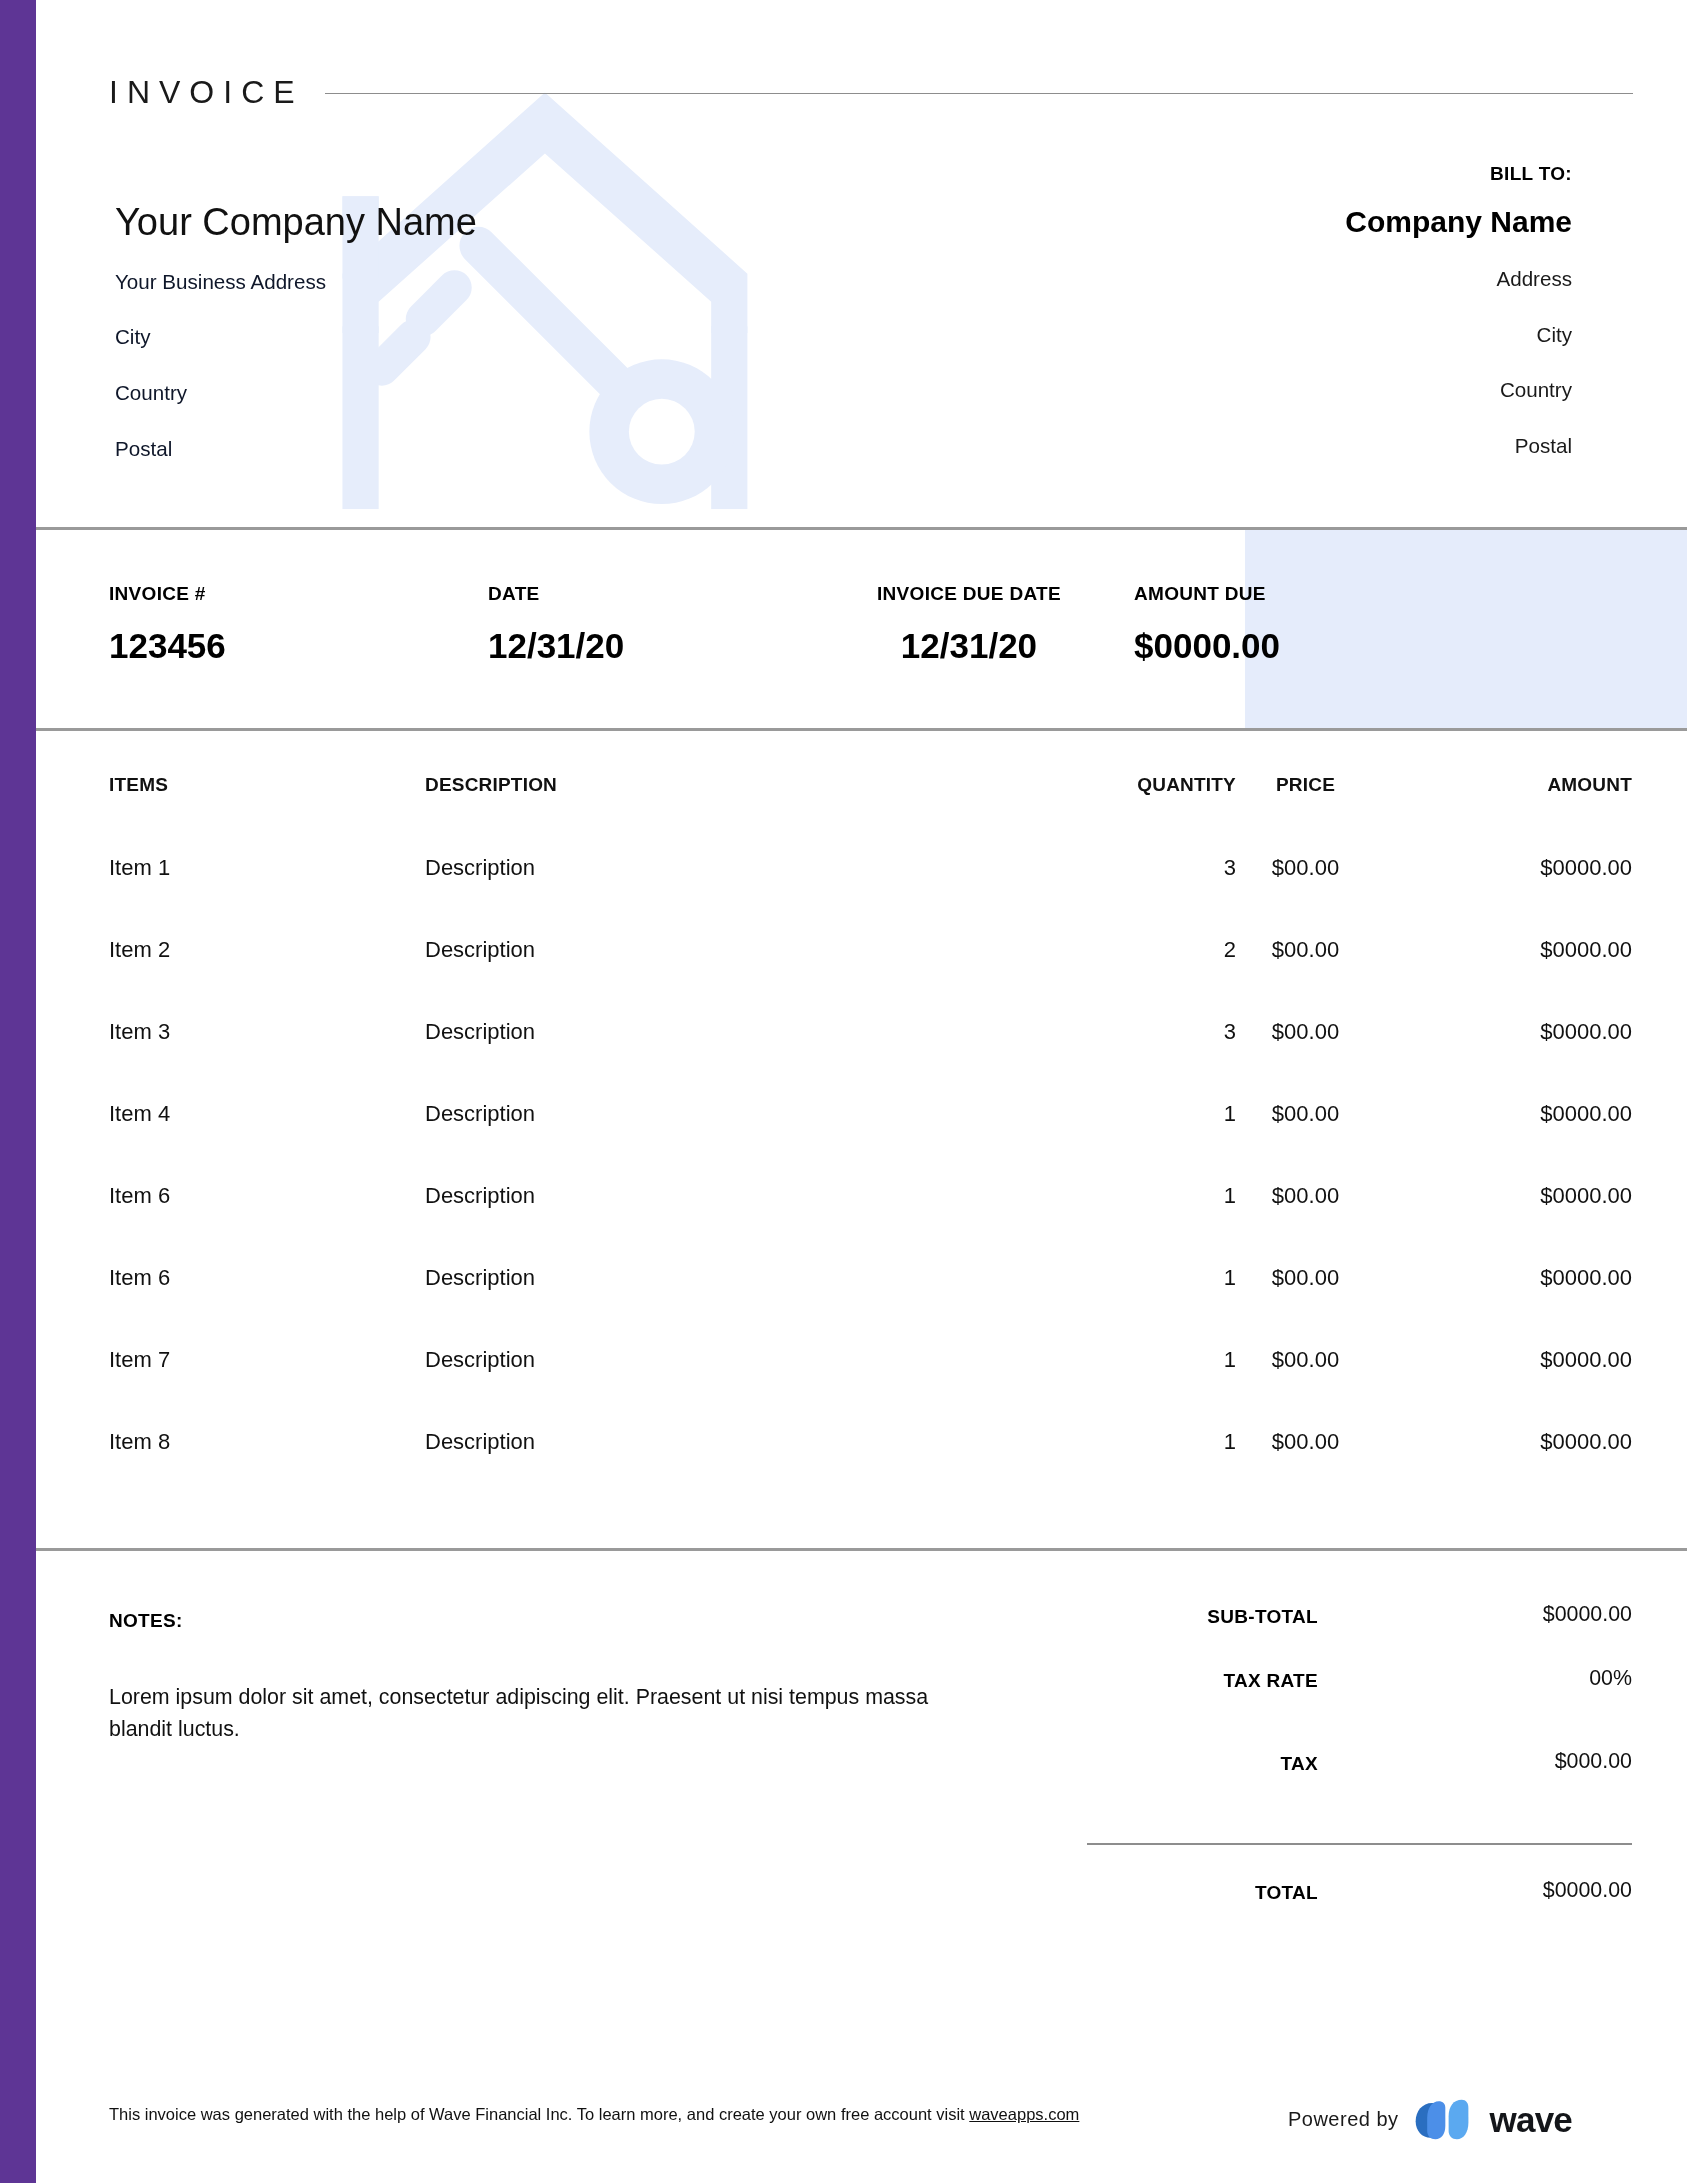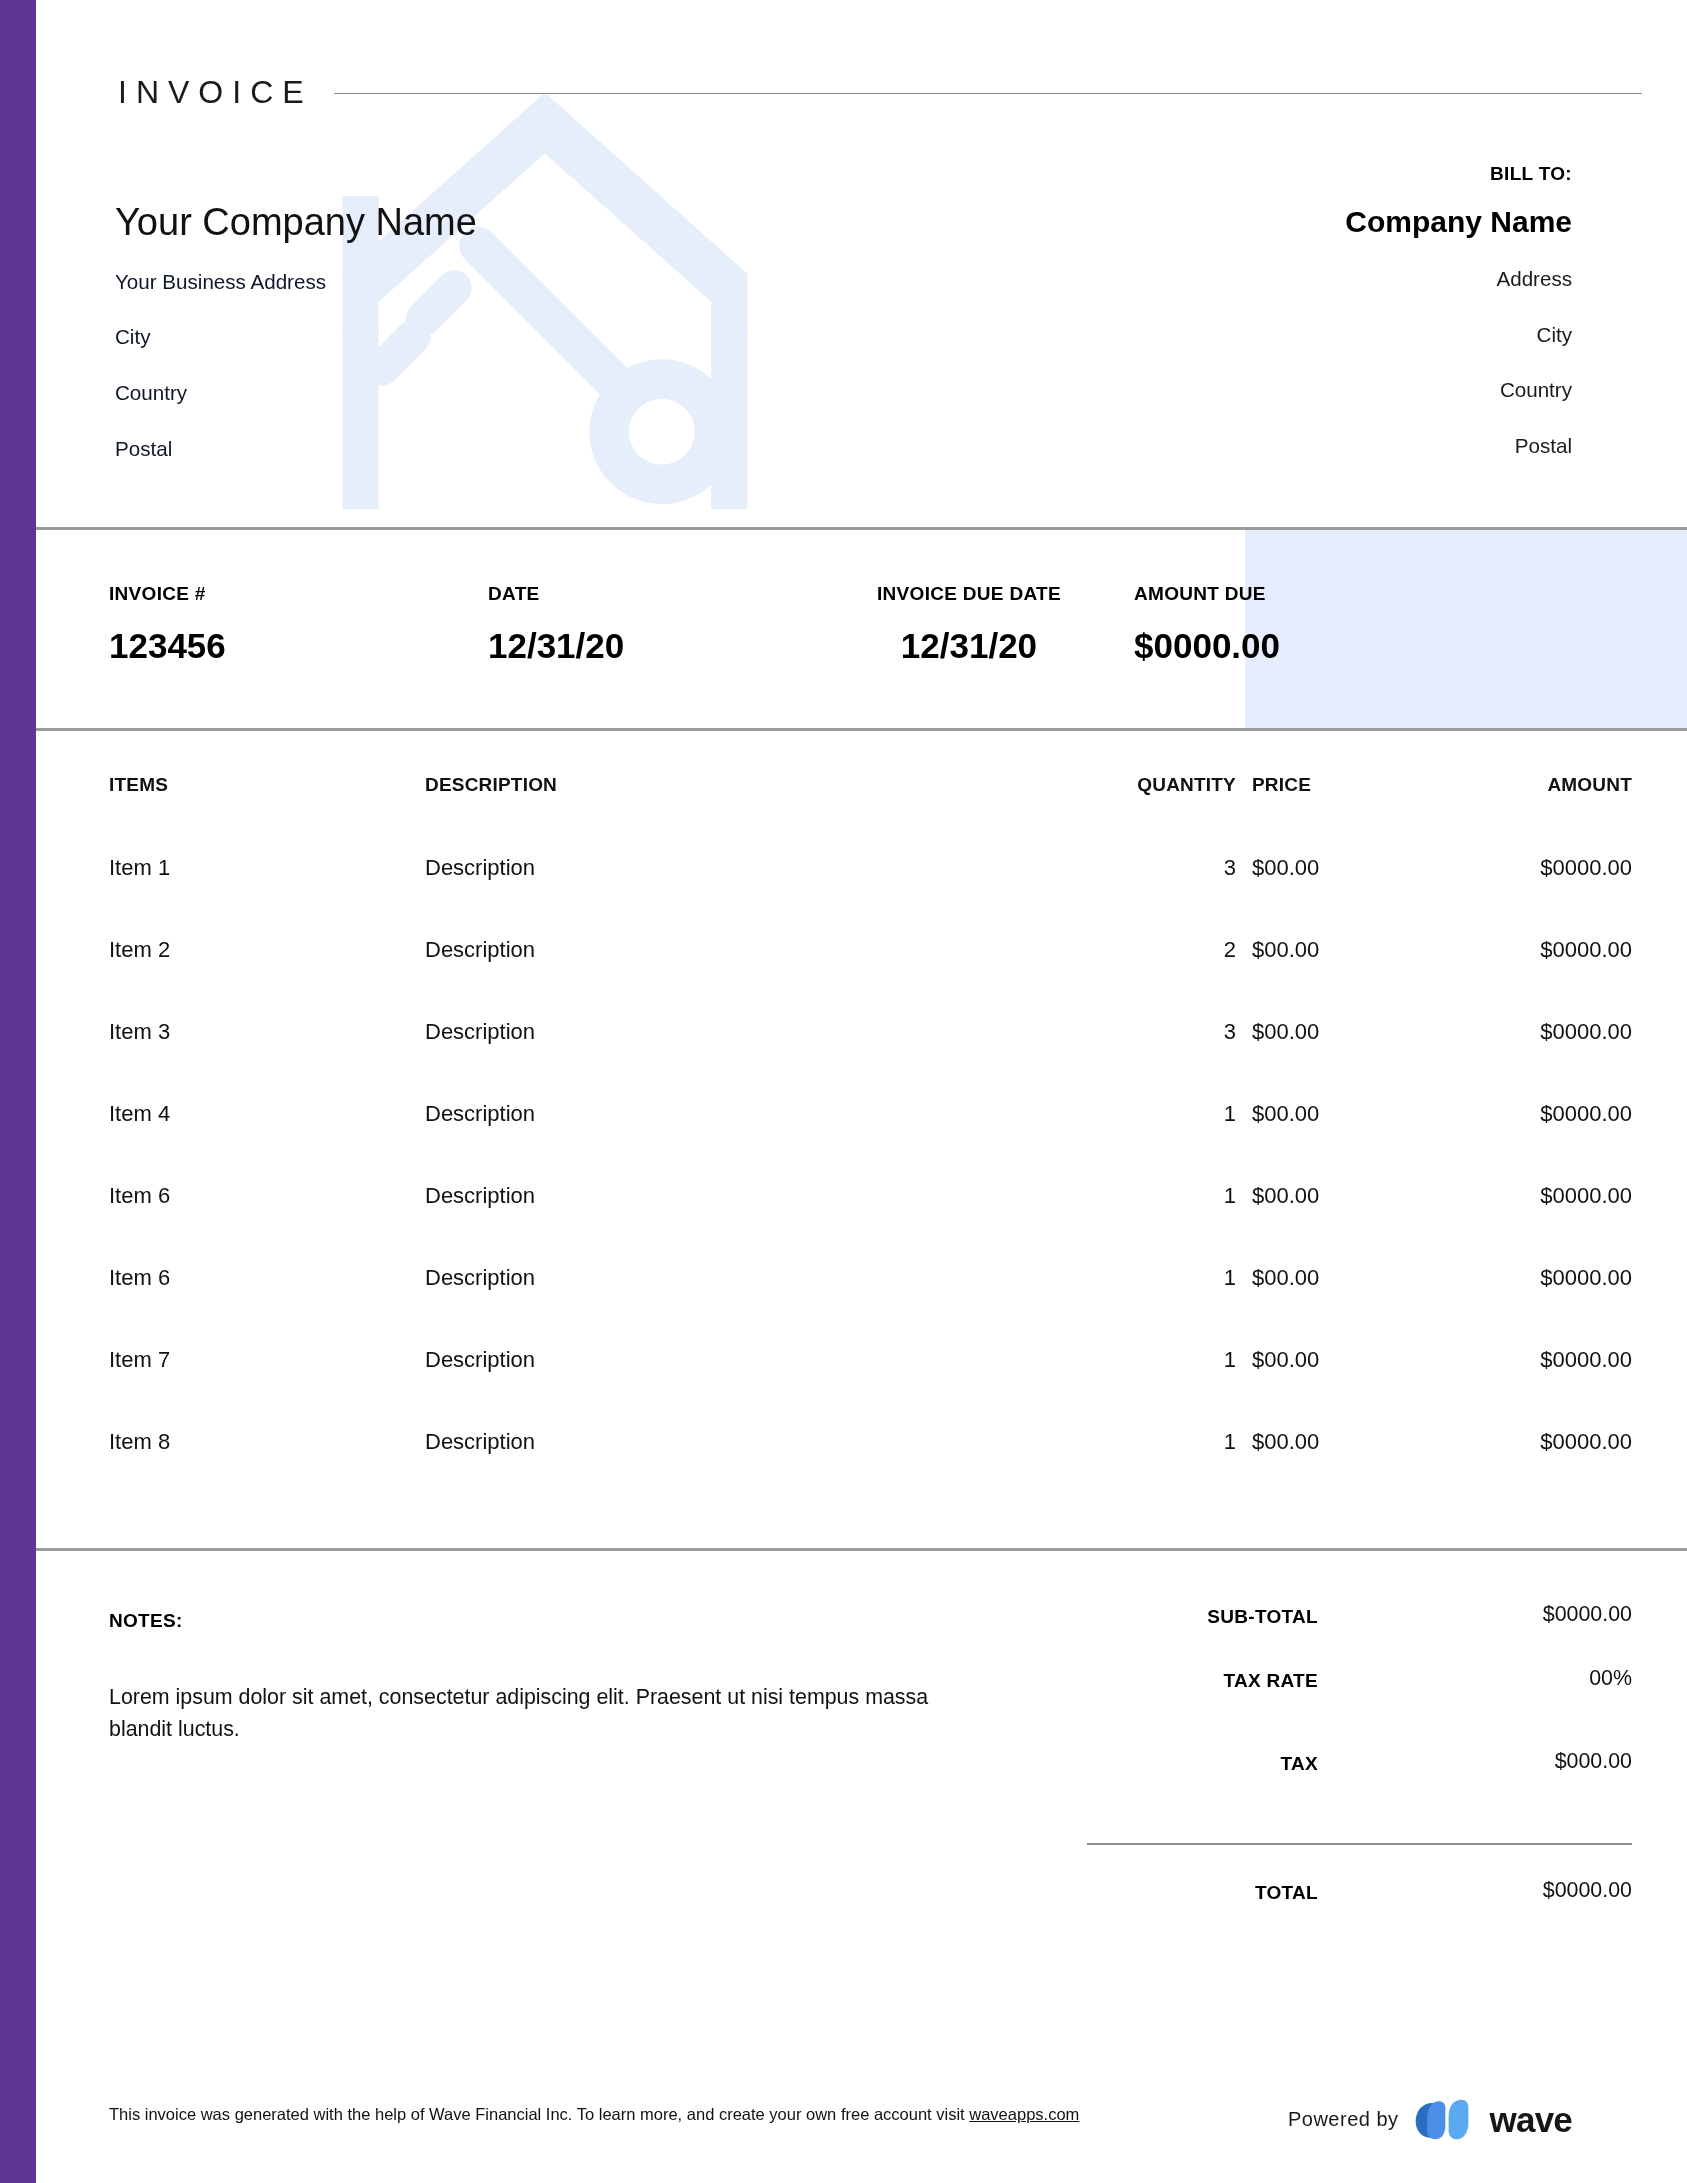--- a/index.html
+++ b/index.html
@@ -37,21 +37,21 @@
   
   .content {
     position:absolute; left:0; top:0;
     width:1687px; height:2183px;
     z-index:2;
   }
 
   
   .title-row {
     position:absolute;
-    left:118px; top:74px;
+    left:109px; top:74px;
     width:1524px; height:36px;
     display:flex; align-items:center;
   }
   .invoice-word {
     font-size:32px;
     letter-spacing:9px;
     font-weight:400;
     color:#1a1a1a;
     white-space:nowrap;
   }
@@ -176,21 +176,21 @@
     white-space:nowrap;
   }
   .trow.head .c {
     font-size:19px;
     font-weight:bold;
     letter-spacing:0.2px;
   }
   .c-items { left:109px; }
   .c-desc  { left:425px; }
   .c-qty   { left:1029px; width:207px; text-align:right; }
-  .c-price { left:1252px; width:107px; text-align:left; }
+  .c-price { left:1252px; width:107px; text-align:center; }
   .c-amt   { left:1400px; width:232px; text-align:right; }
 
   
   .rule-notes {
     position:absolute;
     left:0; top:1548px;
     width:1687px; height:2.5px;
     background:#9a9a9a;
     z-index:3;
   }

